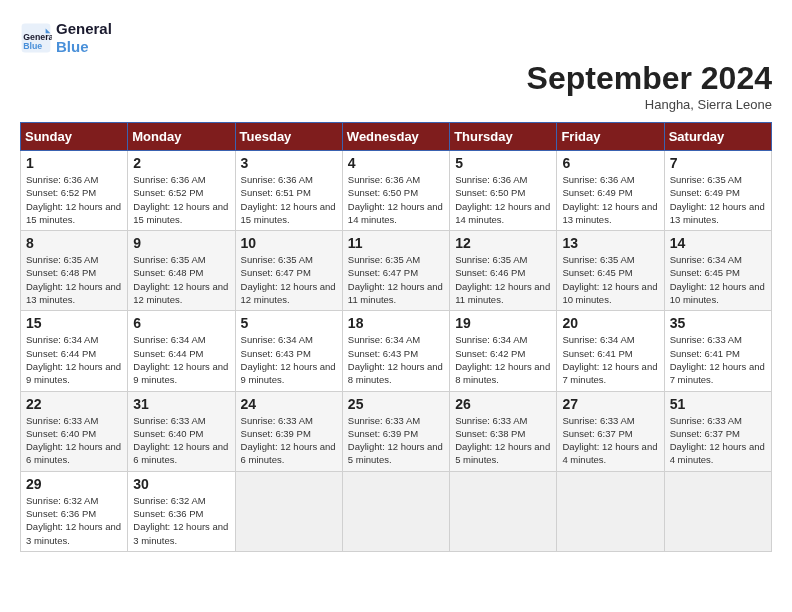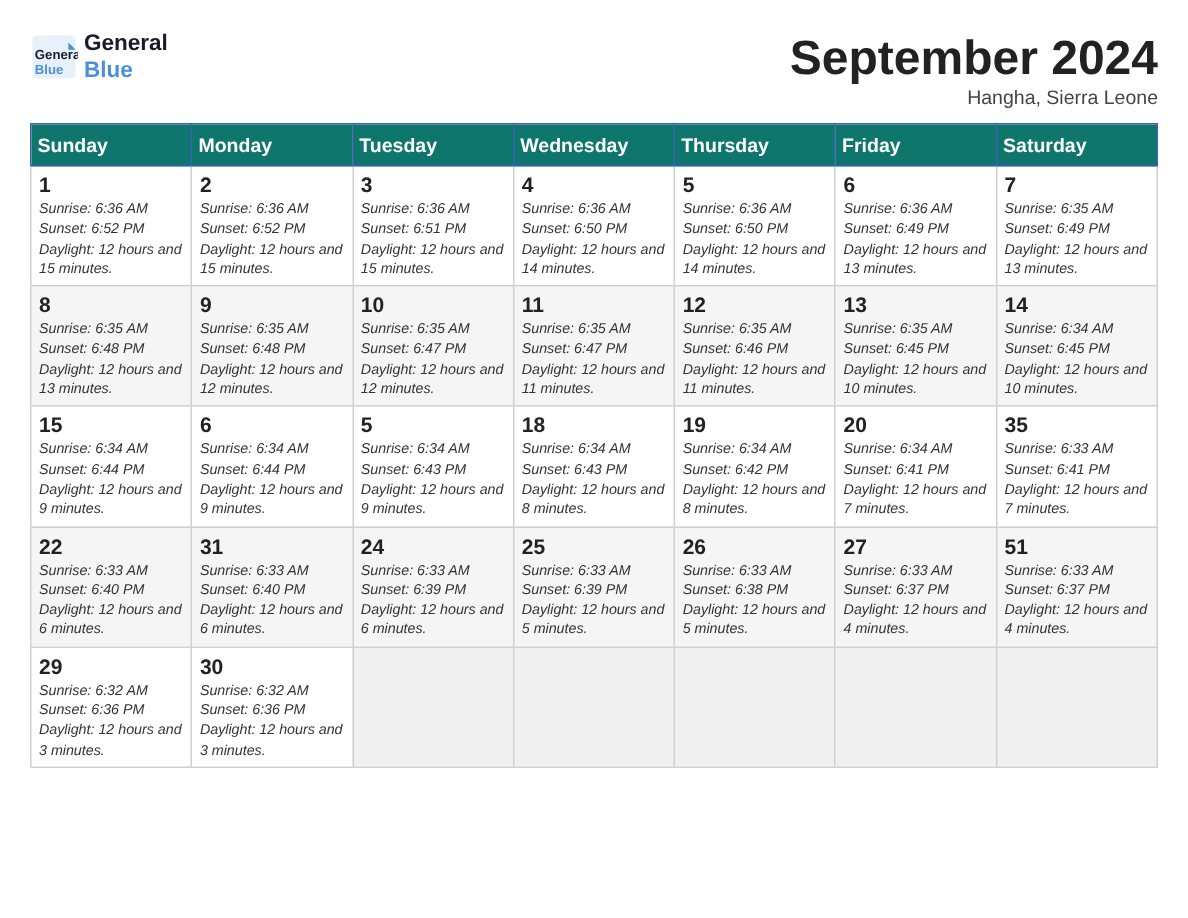--- a/index.html
+++ b/index.html
@@ -20,37 +20,38 @@
       display: flex;
       align-items: center;
       gap: 4px;
     }
     .logo-icon {
       width: 32px;
       height: 32px;
     }
     .title-block {
       text-align: right;
+      margin-top: 40px;
     }
     .month-title {
       font-size: 32px;
       font-weight: bold;
       color: #222;
     }
     .subtitle {
       font-size: 13px;
       color: #444;
     }
     table {
       width: 100%;
       border-collapse: collapse;
       table-layout: fixed;
     }
     th {
-      background-color: #0f766e;
+      background-color: #7f1d1d;
       color: #fff;
       font-size: 13px;
       font-weight: bold;
       padding: 6px 4px;
       text-align: left;
       border: 1px solid #3a62b0;
     }
     td {
       vertical-align: top;
       border: 1px solid #d0d0d0;
@@ -67,21 +68,20 @@
       font-size: 14px;
       font-weight: bold;
       color: #222;
       display: block;
       margin-bottom: 2px;
     }
     .day-info {
       font-size: 9.5px;
       line-height: 1.4;
       color: #333;
-      font-style: italic;
     }
     .empty-cell {
       background: #f9f9f9;
     }
     td.empty-cell {
       background: #f0f0f0;
     }
   </style>
 </head>
 <body>

